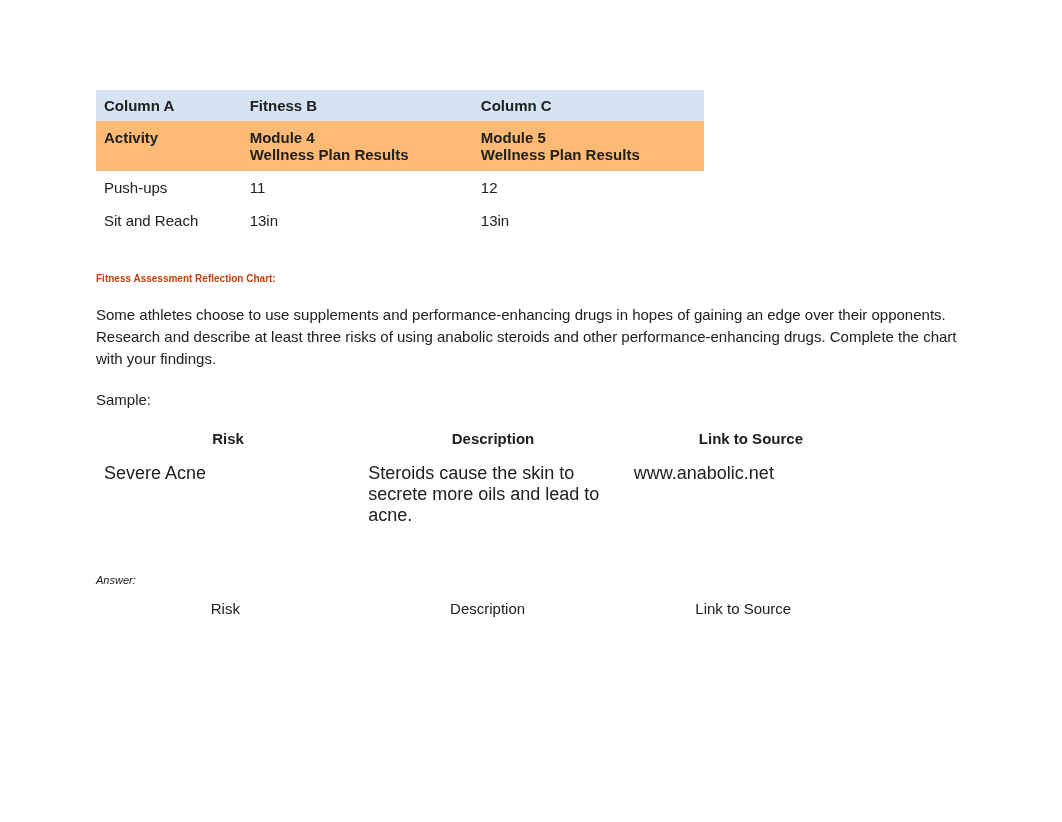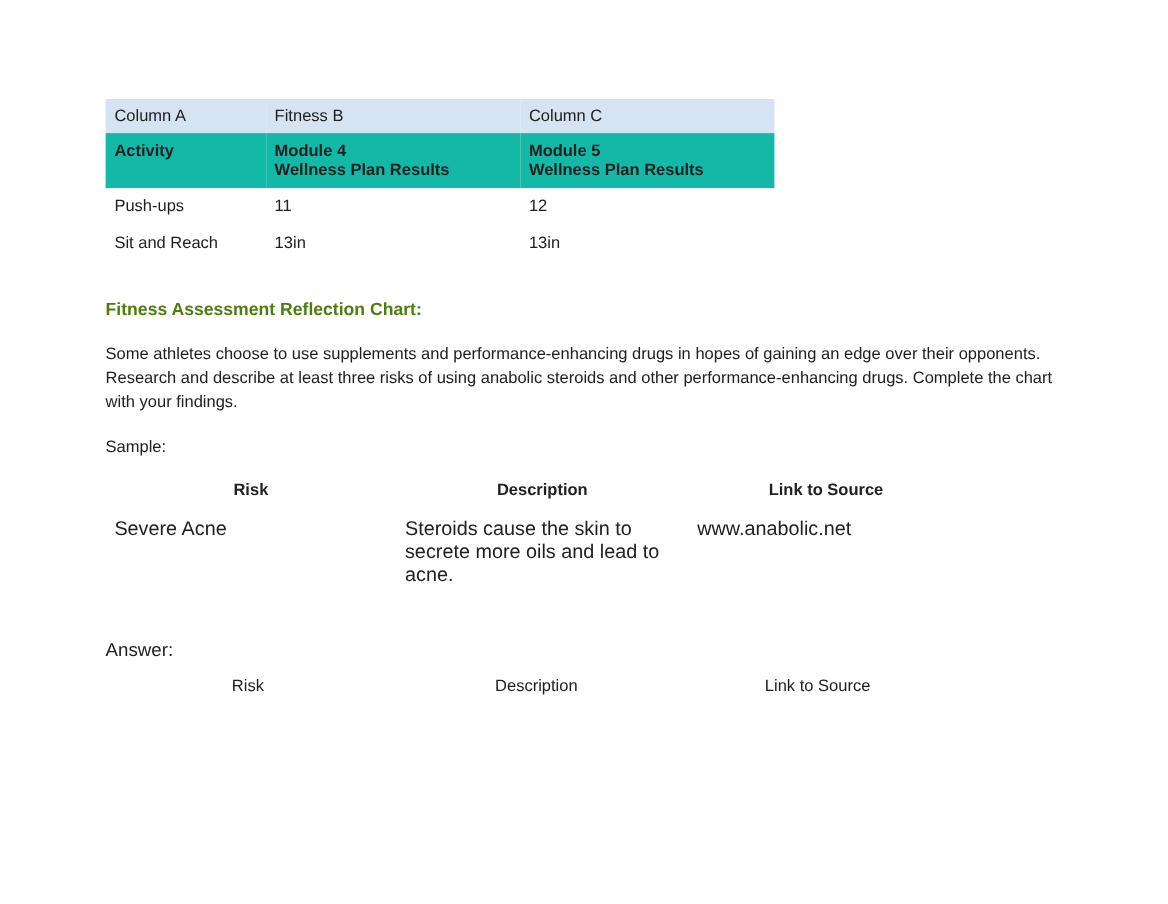--- a/index.html
+++ b/index.html
@@ -22,41 +22,41 @@
     margin-bottom: 36px;
   }
   .tbl-wellness th, .tbl-wellness td {
     text-align: left;
     vertical-align: top;
     padding: 7px 8px;
     font-size: 15px;
   }
   .hdr-row1 th {
     background: #d5e3f3;
-    font-weight: normal;
+    font-weight: bold;
   }
   .hdr-row2 th {
-    background: #14b8a6;
+    background: #fdba74;
     font-weight: bold;
     padding-top: 8px;
     padding-bottom: 8px;
   }
   .tbl-wellness td {
     padding: 8px 8px;
   }
   .sub-line {
     display: block;
   }
   .small-val {
     font-size: 12px;
   }
   .section-title {
-    color: #4d7c0f;
+    color: #c2410c;
     font-weight: bold;
-    font-size: 16px;
+    font-size: 10px;
     margin-bottom: 20px;
     margin-top: 10px;
   }
   .paragraph {
     line-height: 1.45;
     margin-bottom: 22px;
   }
   .sample-label {
     font-weight: normal;
     margin-bottom: 14px;
@@ -75,22 +75,23 @@
   .tbl-risk td {
     text-align: left;
     vertical-align: top;
     padding: 8px;
     font-size: 18px;
   }
   .tbl-risk .col1 { width: 260px; }
   .tbl-risk .col2 { width: 260px; }
   .tbl-risk .col3 { width: 240px; }
   .answer-label {
-    font-size: 17px;
+    font-size: 11px;
     margin-bottom: 8px;
+    font-style: italic;
   }
   .tbl-answer {
     width: 770px;
     border-collapse: collapse;
   }
   .tbl-answer th {
     font-weight: normal;
     text-align: center;
     padding: 6px 8px;
     font-size: 15px;

